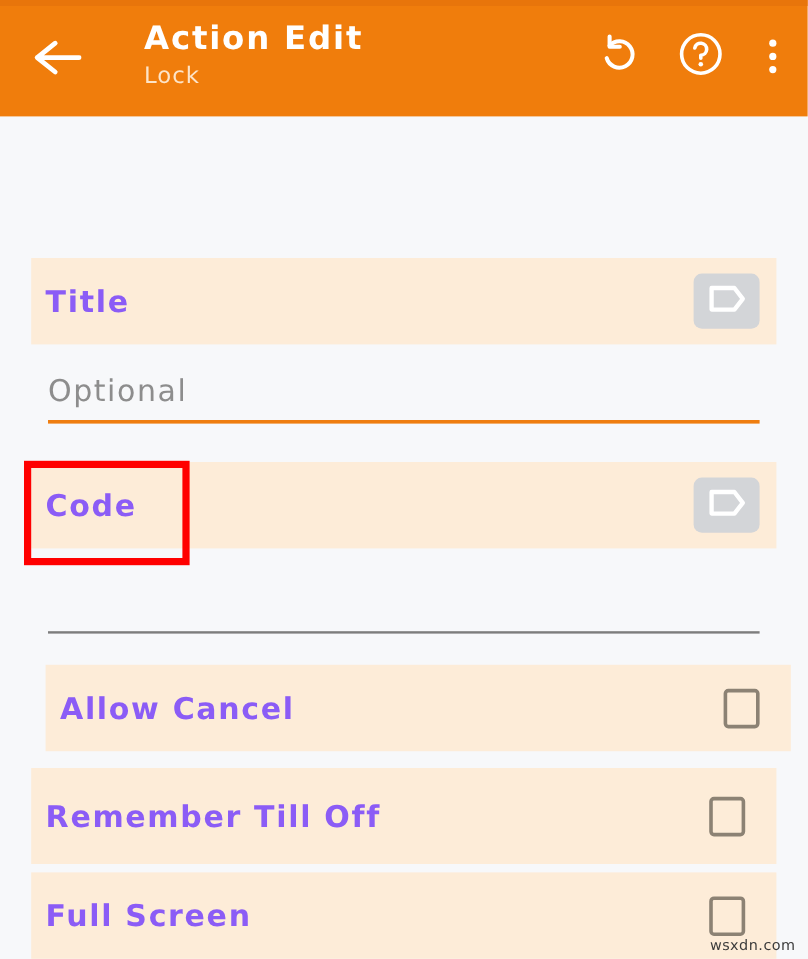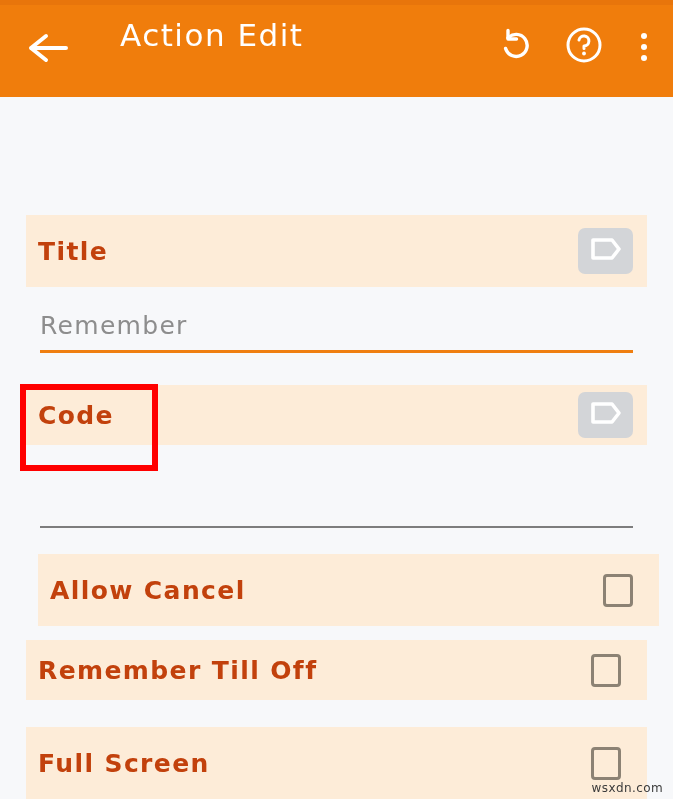--- a/index.html
+++ b/index.html
@@ -40,22 +40,22 @@
     align-items: center;
     justify-content: center;
   }
   .titles {
     position: absolute;
     left: 120px;
     top: 18px;
   }
   .app-title {
     color: #ffffff;
-    font-size: 31px;
-    font-weight: normal;
+    font-size: 27px;
+    font-weight: bold;
     letter-spacing: 1.5px;
     font-family: "DejaVu Sans", sans-serif;
     line-height: 1.1;
   }
   .app-subtitle {
     color: #fde4c8;
     font-size: 19px;
     letter-spacing: 0.8px;
     margin-top: 5px;
     line-height: 1.1;
@@ -102,21 +102,21 @@
     position: absolute;
     left: 26px;
     width: 621px;
     background: #fdecd8;
     box-sizing: border-box;
     display: flex;
     align-items: center;
     padding: 0 14px 0 12px;
   }
   .row-label {
-    color: #c2410c;
+    color: #8b5cf6;
     font-size: 25px;
     font-weight: bold;
     letter-spacing: 1.4px;
     flex: 1;
     font-family: "DejaVu Sans", sans-serif;
   }
   .row-actions {
     display: flex;
     align-items: center;
     gap: 10px;
@@ -198,20 +198,21 @@
   <div class="back-btn">
     <span>
       <svg width="40" height="30" viewBox="0 0 40 30">
         <path d="M3 15 L18 3 M3 15 L18 27 M3 15 L38 15" stroke="#ffffff" stroke-width="4" fill="none" stroke-linecap="round" stroke-linejoin="round"></path>
       </svg>
     </span>
   </div>
 
   <div class="titles">
     <div class="app-title">Action Edit</div>
+    <div class="app-subtitle">Lock</div>
   </div>
 
   <div class="appbar-actions">
     <div class="icon-btn">
       <span>
         <svg width="36" height="36" viewBox="0 0 36 36">
           <path d="M10 11 A11 11 0 1 1 7.6 21.5" stroke="#ffffff" stroke-width="3.4" fill="none" stroke-linecap="round"></path>
           <path d="M10 3.5 L10 12 L18.5 12" stroke="#ffffff" stroke-width="3.4" fill="none" stroke-linecap="round" stroke-linejoin="round"></path>
         </svg>
       </span>
@@ -244,25 +245,25 @@
         <span>
           <svg width="36" height="30" viewBox="0 0 36 30">
             <path d="M5 6 H24 L31 15 L24 24 H5 Z" stroke="#ffffff" stroke-width="3.6" fill="none" stroke-linejoin="round"></path>
           </svg>
         </span>
       </div>
     </div>
   </div>
 
   <div class="field" style="top:214px;">
-    <div class="field-text">Remember</div>
+    <div class="field-text">Optional</div>
     <div class="field-underline-orange"></div>
   </div>
 
-  <div class="row" style="top:288px;height:60px;">
+  <div class="row" style="top:288px;height:72px;">
     <div class="row-label">Code</div>
     <div class="row-actions">
       <div class="sq-btn">
         <span>
           <svg width="36" height="30" viewBox="0 0 36 30">
             <path d="M5 6 H24 L31 15 L24 24 H5 Z" stroke="#ffffff" stroke-width="3.6" fill="none" stroke-linejoin="round"></path>
           </svg>
         </span>
       </div>
     </div>
@@ -273,21 +274,21 @@
     <div class="field-underline-gray"></div>
   </div>
 
   <div class="row" style="top:457px;height:72px;margin-left:12px;">
     <div class="row-label">Allow Cancel</div>
     <div class="row-actions">
       <div class="checkbox"></div>
     </div>
   </div>
 
-  <div class="row" style="top:543px;height:60px;">
+  <div class="row" style="top:543px;height:80px;">
     <div class="row-label">Remember Till Off</div>
     <div class="row-actions">
       <div class="checkbox"></div>
     </div>
   </div>
 
   <div class="row" style="top:630px;height:72px;gap:48px;">
     <div class="row-label">Full Screen</div>
     <div class="row-actions">
       <div class="checkbox"></div>

